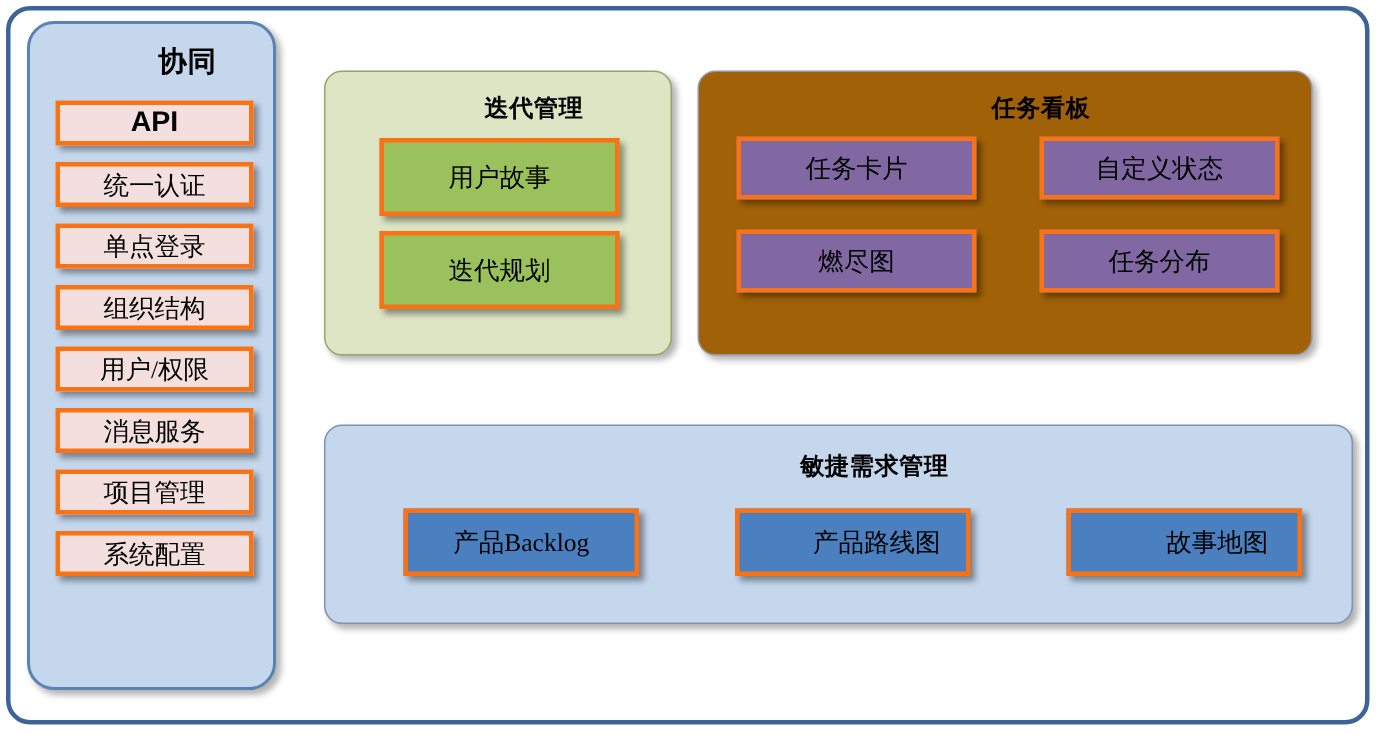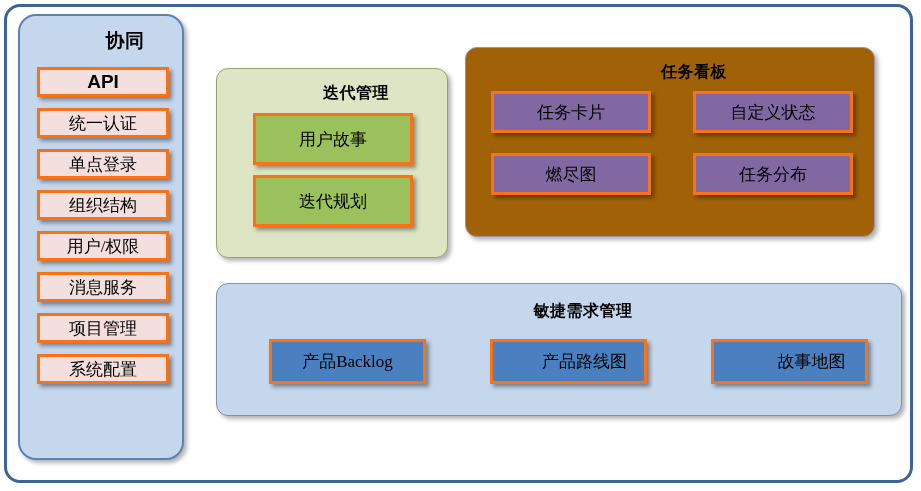--- a/index.html
+++ b/index.html
@@ -100,21 +100,20 @@
   }
 
   
   .iteration {
     left: 216px;
     top: 47px;
     width: 232px;
     height: 190px;
     background: #dde5c5;
     border: 1px solid #96a66a;
-    margin-top: 21px;
   }
   .iteration .panel-title { top: 14px; }
   .iter-chip {
     position: absolute;
     left: 36px;
     width: 160px;
     height: 52px;
     background: #9ac15c;
   }
   .iter-chip.i0 { top: 44px; }

